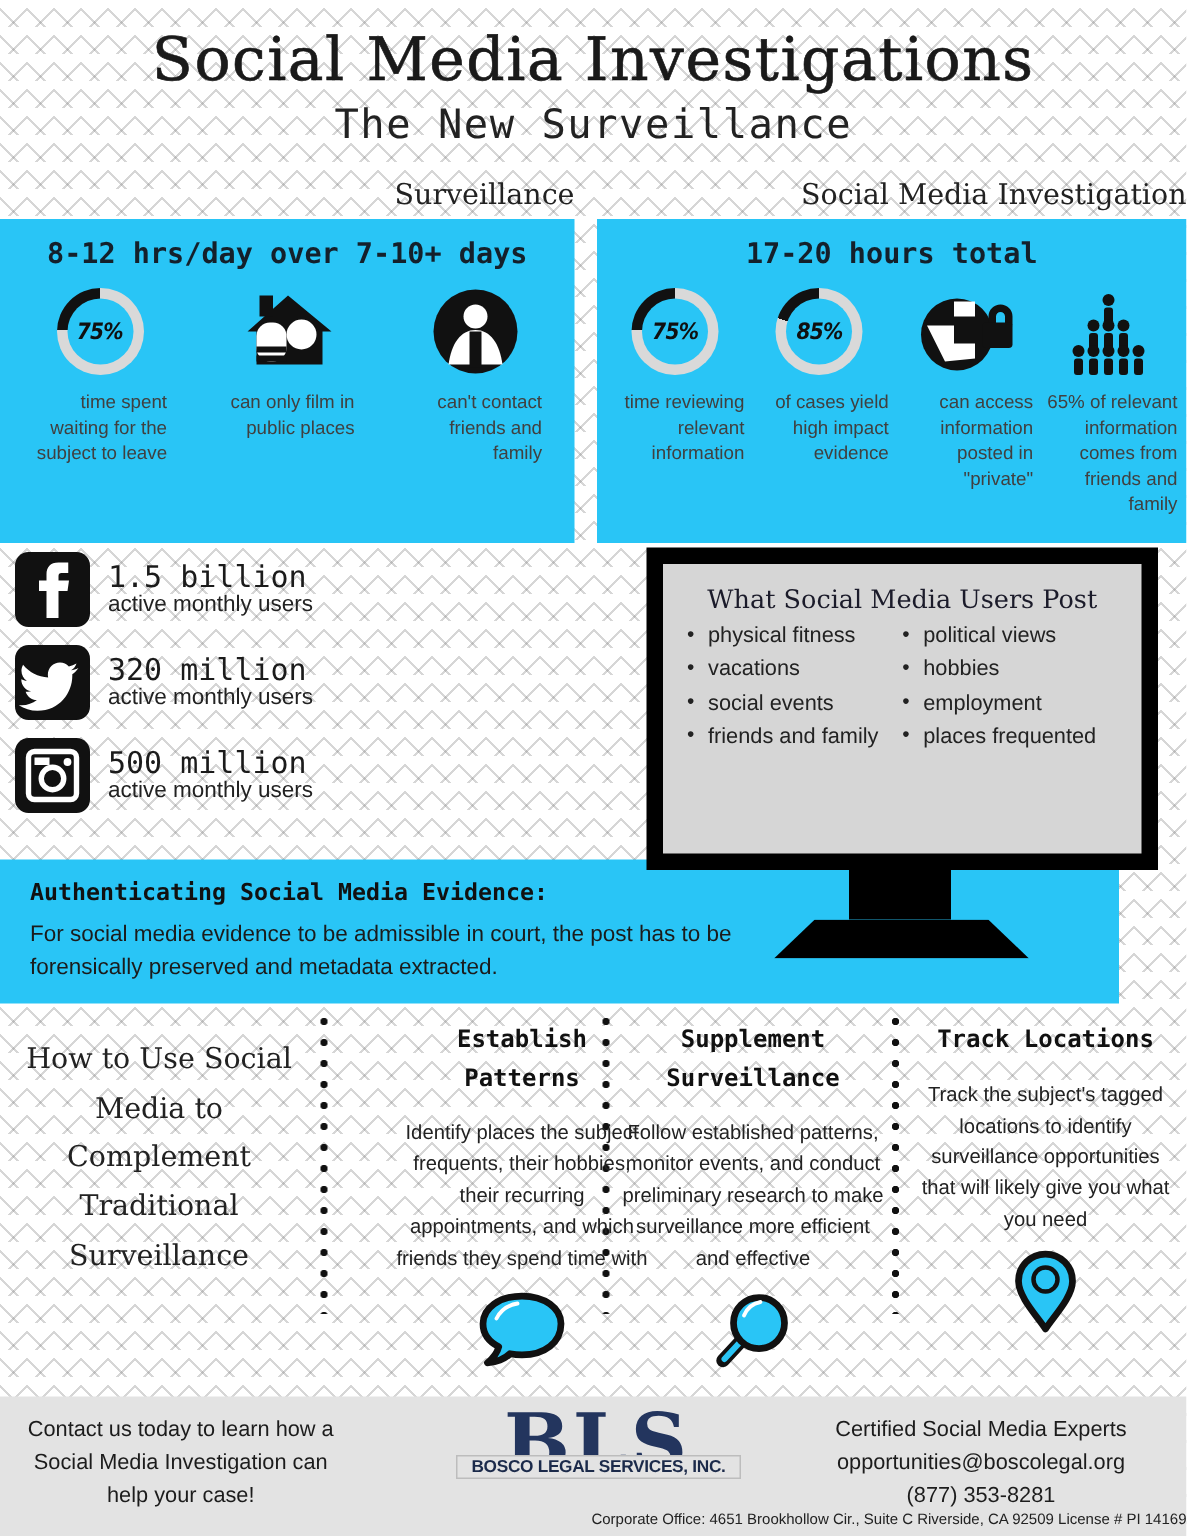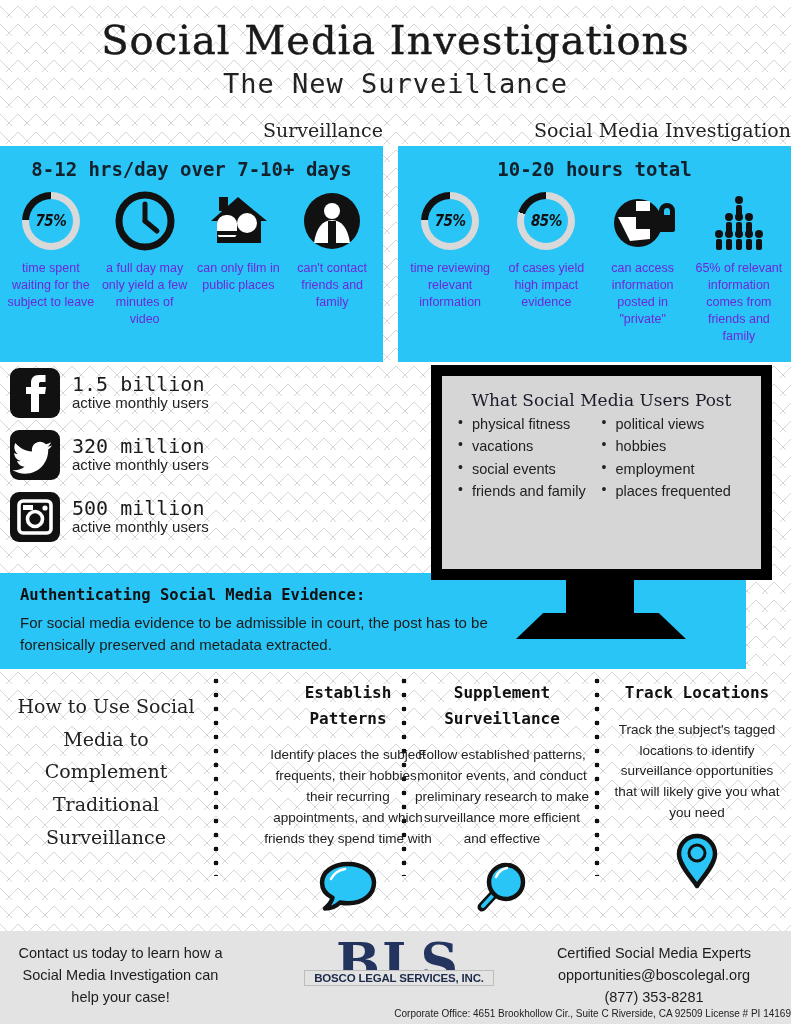--- a/index.html
+++ b/index.html
@@ -73,23 +73,24 @@
     align-items: flex-start;
     padding: 8px 4px 0 4px;
   }
   .icon-cell { width: 25%; text-align: center; }
   .icon-art {
     height: 66px;
     display: flex; align-items: center; justify-content: center;
   }
   .cap {
     font-size: 12.5px;
-    color: #6d28d9;
+    color: #404040;
     line-height: 1.35;
     padding: 6px 2px 0 2px;
+    text-align: right;
   }
   
   .donut {
     width: 58px; height: 58px; border-radius: 50%;
     position: relative;
     display: flex; align-items: center; justify-content: center; font-style: italic;
   }
   .donut .ring { position: absolute; inset: 0; border-radius: 50%; }
   .donut .hole {
     position: absolute; inset: 7px; border-radius: 50%;
@@ -223,30 +224,20 @@
         <div class="icon-art">
           <div class="donut">
             <div class="ring" style="background: conic-gradient(from 0deg, #d9d9d9 0deg 0deg, #d9d9d9 0deg 272deg, #111 272deg 360deg);"></div>
             <div class="hole"></div>
             <div class="pct">75%</div>
           </div>
         </div>
         <div class="cap">time spent waiting for the subject to leave</div>
       </div>
 
-      <div class="icon-cell">
-        <div class="icon-art">
-          <svg width="60" height="60" viewBox="0 0 60 60">
-            <circle cx="30" cy="30" r="26" fill="none" stroke="#111" stroke-width="7"></circle>
-            <line x1="30" y1="30" x2="30" y2="13" stroke="#111" stroke-width="5" stroke-linecap="round"></line>
-            <line x1="30" y1="30" x2="42" y2="40" stroke="#111" stroke-width="5" stroke-linecap="round"></line>
-          </svg>
-        </div>
-        <div class="cap">a full day may only yield a few minutes of video</div>
-      </div>
 
       <div class="icon-cell">
         <div class="icon-art">
           <svg width="66" height="60" viewBox="0 0 66 60">
             <path d="M33 6 L62 30 L56 30 L56 52 L12 52 L12 30 L6 30 Z" fill="#111"></path>
             <rect x="14" y="6" width="9" height="14" fill="#111"></rect>
             <rect x="12" y="24" width="20" height="26" rx="9" fill="#fff"></rect>
             <rect x="12" y="40" width="20" height="4" fill="#111"></rect>
             <rect x="12" y="46" width="20" height="4" fill="#111"></rect>
             <circle cx="42" cy="32" r="10" fill="#fff"></circle>
@@ -264,21 +255,21 @@
             <rect x="26" y="30" width="8" height="24" fill="#111"></rect>
           </svg>
         </div>
         <div class="cap">can't contact friends and family</div>
       </div>
 
     </div>
   </div>
 
   <div id="panel-right" class="abs bluebox">
-    <div class="panel-title">10-20 hours total</div>
+    <div class="panel-title">17-20 hours total</div>
     <div class="icon-row">
 
       <div class="icon-cell">
         <div class="icon-art">
           <div class="donut">
             <div class="ring" style="background: conic-gradient(from 0deg, #d9d9d9 0deg 272deg, #111 272deg 360deg);"></div>
             <div class="hole"></div>
             <div class="pct">75%</div>
           </div>
         </div>

